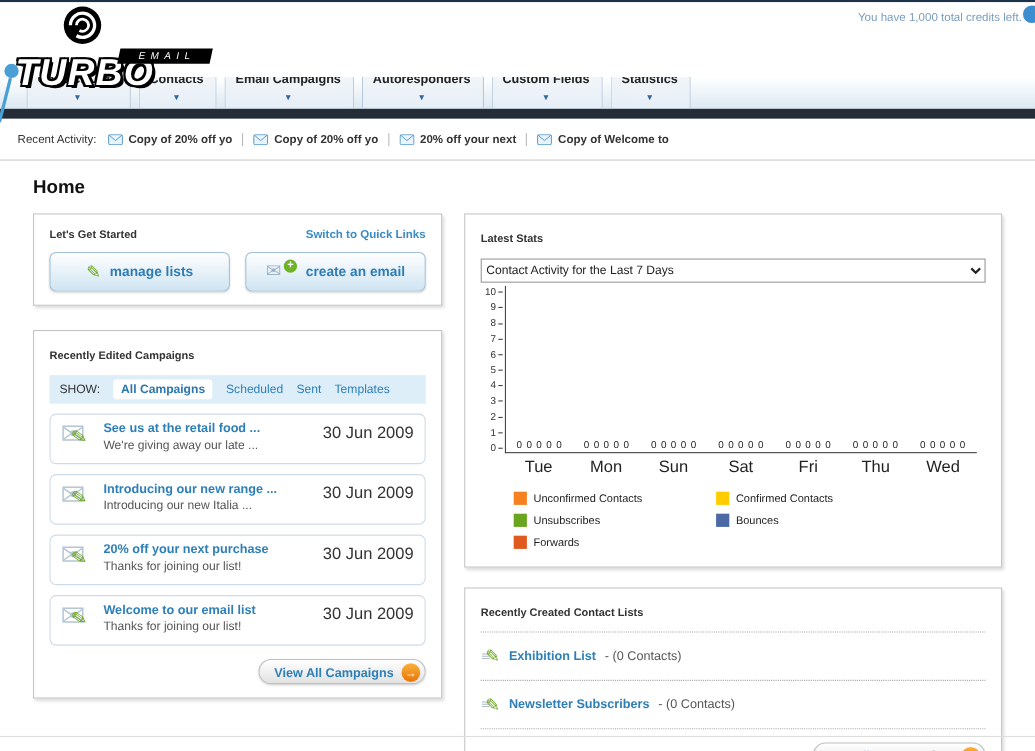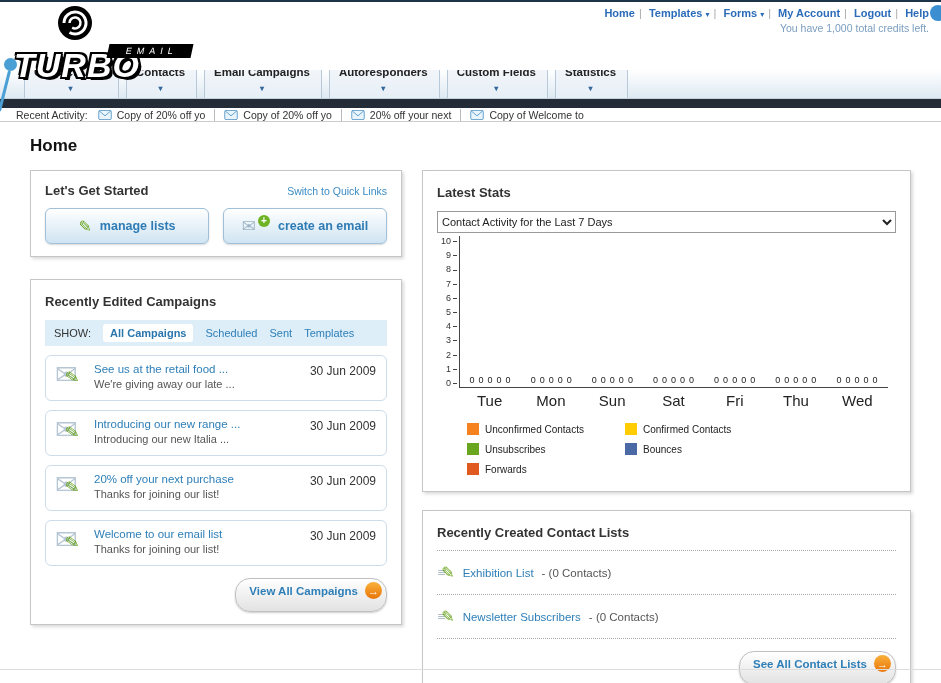--- a/index.html
+++ b/index.html
@@ -2,21 +2,21 @@
 <html><head>
 <meta charset="utf-8">
 <style>
   * { margin:0; padding:0; box-sizing:border-box; }
   html,body { width:941px; height:683px; }
   body {
     font-family:"Liberation Sans", sans-serif;
     background:#fff; color:#222; position:relative; overflow:hidden;
     border-top:2px solid #1d3349;
   }
-  a { text-decoration:none; cursor:pointer; }
+  a { text-decoration:none; cursor:pointer;font-weight:bold; }
 
   
   .header { height:68px; position:relative; background:#fff; }
   .logo { position:absolute; left:10px; top:2px; display:flex; align-items:center;flex-direction:column; }
   .logo-main {
     font-style:italic; font-weight:bold; font-size:34px; letter-spacing:1px;
     color:#fff; margin-left:4px;
     text-shadow:-2px -2px 0 #000, 2px -2px 0 #000, -2px 2px 0 #000, 2px 2px 0 #000,
                  3px 3px 0 #000, 0 2px 0 #000, 2px 0 0 #000;
   }
@@ -47,40 +47,40 @@
     border:1px solid #b7c9d9; border-bottom:none; border-radius:4px 4px 0 0;
     background:linear-gradient(#fdfdfd,#e6eef6);
     padding:4px 11px 5px 9px; font-size:11.5px; font-weight:bold; color:#222;
     cursor:pointer; box-shadow:inset 0 1px 0 #fff;flex-direction:column;
   }
   .caret { color:#33679a; font-size:8px; }
   .dark-bar { height:9px; background:#242c38; }
 
   
   .activity-bar {
-    height:14px; border-bottom:1px solid #ccc; background:#fff;
+    height:38px; border-bottom:1px solid #ccc; background:#fff;
     display:flex; align-items:center; padding-left:16px; font-size:10.5px;
   }
   .activity-label { color:#333; margin-right:10px; }
   .activity-item { display:flex; align-items:center; gap:5px; color:#333; }
   .activity-item span.txt { color:#333; }
   .vsep { width:1px; height:12px; background:#bbb; margin:0 9px; }
 
   
   .content { padding:10px 30px 0 30px; }
   h1.page-title { font-size:17px; color:#111; margin:4px 0 14px 0; }
   .main { display:flex; gap:20px; align-items:flex-start; }
   .col-left { width:372px; flex:none; }
   .col-right { flex:1; }
 
   .panel {
     border:1px solid #c6c6c6; background:#fff; padding:12px 14px;
     box-shadow:2px 2px 3px rgba(0,0,0,0.15);
   }
-  .panel-title { font-size:13px; font-weight:bold; color:#333; }
+  .panel-title { font-size:10px; font-weight:bold; color:#333; }
 
   
   .gs-head { display:flex; justify-content:space-between; align-items:center; }
   .gs-link { font-size:10.5px; color:#3b8bc4; }
   .gs-buttons { display:flex; gap:14px; margin-top:10px; }
   .gs-btn {
     flex:1; height:36px; display:flex; align-items:center; justify-content:center; gap:8px;
     border:1px solid #9fc0d8; border-radius:6px;
     background:linear-gradient(#ffffff,#cfe4f2);
     font-size:12.5px; font-weight:bold; color:#2f7cb5; cursor:pointer;
@@ -107,28 +107,28 @@
   .camp-tab.active { font-weight:bold; background:#fff; padding:3px 7px; border-radius:3px; color:#2a76ad; }
   .camp-item {
     position:relative; margin-top:9px; border:1px solid #cddcea; border-radius:6px;
     padding:7px 10px 7px 48px; min-height:46px; background:#fff;
   }
   .camp-icon { position:absolute; left:9px; top:9px; width:32px; height:28px; }
   .camp-icon .env { font-size:27px; color:#b7c6d4; position:absolute; left:0; top:-6px; }
   .camp-icon .pen { font-size:17px; color:#6aa51e; position:absolute; left:10px; top:2px; transform:rotate(-10deg); }
   .camp-title { font-size:11.5px; color:#2e7fb8; display:block; }
   .camp-sub { font-size:11px; color:#555; margin-top:3px; }
-  .camp-date { position:absolute; right:10px; top:8px; font-size:12px; color:#333; }
+  .camp-date { position:absolute; right:10px; top:8px; font-size:15px; color:#333; }
 
   .pill-row { display:flex; justify-content:flex-end; margin-top:12px; }
   .pill-btn {
     display:inline-flex; align-items:center; gap:7px;
     border:1px solid #c0c0c0; border-radius:15px;
     background:linear-gradient(#ffffff,#e2e2e2);
-    padding:3px 4px 12px 13px; font-size:11.5px; font-weight:bold; color:#2e7fb8;
+    padding:3px 4px 1px 13px; font-size:11.5px; font-weight:bold; color:#2e7fb8;
     cursor:pointer; box-shadow:0 1px 2px rgba(0,0,0,0.2);
   }
   .arrow-circle {
     width:17px; height:17px; border-radius:50%;
     background:linear-gradient(#f9b13a,#e8750a);
     color:#fff; font-size:11px; display:flex; align-items:center; justify-content:center;
   }
 
   
   .stats-select { width:100%; margin-top:10px; height:22px; font-size:11px; color:#222; border:1px solid #999; background:#fff; }
@@ -141,21 +141,21 @@
   .plot-wrap { flex:1; }
   .plot {
     height:152px; border-left:1px solid #444; border-bottom:1px solid #444;
     display:flex;
   }
   .plot .group { flex:1; display:flex; align-items:flex-end; justify-content:center; border-right:1px solid transparent; }
   .plot .vals { display:flex; gap:4px; font-size:9px; color:#222; padding-bottom:2px; }
   .days { display:flex; margin-top:4px; }
   .days .day { flex:1; text-align:center; font-size:15px; color:#222; }
   .legend { display:flex; flex-wrap:wrap; margin:14px 0 4px 30px; row-gap:8px; }
-  .legend-item { width:158px; display:flex; align-items:center; gap:6px; font-size:10px; color:#222; }
+  .legend-item { width:184px; display:flex; align-items:center; gap:6px; font-size:10px; color:#222; }
   .legend-item .swatch { width:12px; height:12px; display:inline-block; }
 
   
   .lists-panel { margin-top:18px; }
   .dotted { border-bottom:1px dotted #aaa; height:1px; margin:9px 0; }
   .list-item { display:flex; align-items:center; gap:8px; font-size:11.5px; padding:3px 0; }
   .list-item .pen-ico { color:#6aa51e; font-size:16px; position:relative; }
   .list-item .pen-lines { color:#b0bec9; font-size:11px; margin-right:-12px; letter-spacing:-1px; }
   .list-name { color:#2e7fb8; }
   .list-detail { color:#555; }
@@ -177,28 +177,20 @@
       </svg>
     </span>
     <span class="logo-main">TURBO</span>
     <span class="logo-sub">EMAIL</span>
   </div>
   <span class="bubble1"></span>
   <span class="bubble-line"></span>
   <span class="bubble2"></span>
 
   <div class="top-right">
-    <div class="top-links">
-      <a>Home</a><span class="sep">|</span>
-      <a>Templates</a> <span class="dd">▾</span><span class="sep">|</span>
-      <a>Forms</a> <span class="dd">▾</span><span class="sep">|</span>
-      <a>My Account</a><span class="sep">|</span>
-      <a>Logout</a><span class="sep">|</span>
-      <a>Help</a>
-    </div>
     <div class="credits">You have 1,000 total credits left.</div>
   </div>
 </div>
 
 <div class="navbar">
   <div class="nav-tab">
     <span class="nav-icon">
       <svg width="15" height="15" viewBox="0 0 16 16">
           <rect x="1" y="2" width="14" height="12" rx="2" fill="#eaf4fc" stroke="#4a90c4"></rect>
           <line x1="4.5" y1="6" x2="12" y2="6" stroke="#4a90c4"></line>

